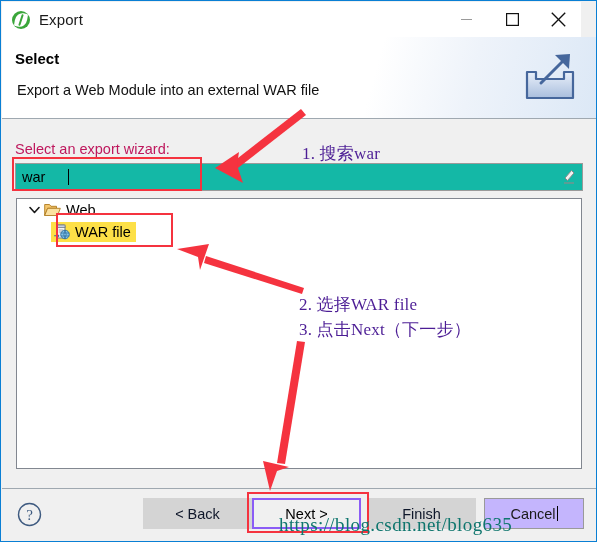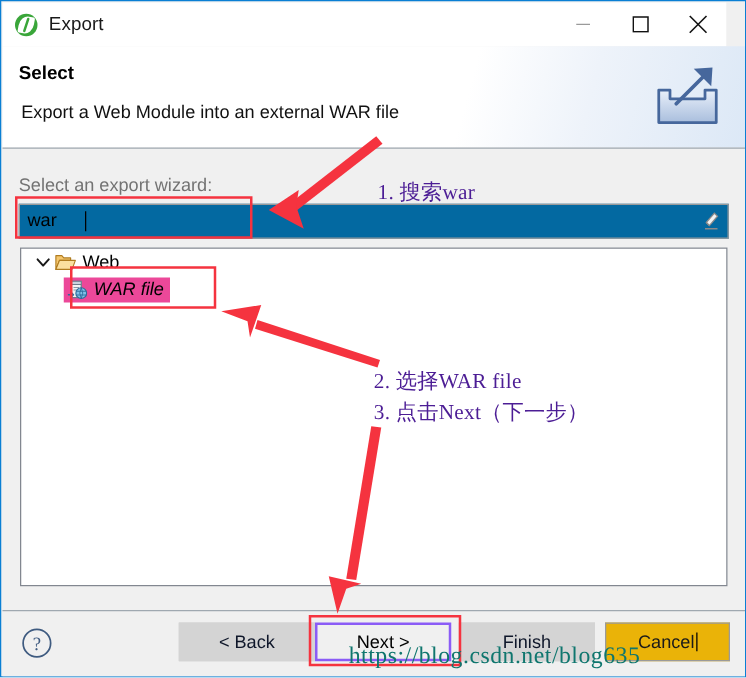--- a/index.html
+++ b/index.html
@@ -105,27 +105,27 @@
   #body-area {
     position: absolute;
     left: 1px; top: 119px;
     width: 595px; height: 368px;
     background: #f0f0f0;
   }
   #wizard-label {
     position: absolute;
     left: 13px; top: 21px;
     font-size: 14.5px;
-    color: #737373;
+    color: #be185d;
   }
   #filter-input {
     position: absolute;
     left: 13px; top: 43px;
     width: 568px; height: 28px;
-    background: #0369a1;
+    background: #14b8a6;
     border: 1px solid #9a9a9a;
     display: flex;
     align-items: center;
     gap: 22px;
   }
   #filter-value {
     margin-left: 6px;
     font-size: 14.5px;
     color: #000000;
   }
@@ -164,25 +164,24 @@
   }
   .folder-icon { width: 17px; height: 14px; flex: none; margin-right: 5px; }
   .war-icon { width: 16px; height: 16px; flex: none; margin-right: 5px; }
   .tree-label {
     font-size: 14.5px;
     color: #000000;
     line-height: 1;
     text-align: center;
   }
   .tree-row.selected .sel-wrap {
-    background: #ec4899;
+    background: #fde047;
     display: inline-flex;
     align-items: center;
     padding: 2px 5px 2px 3px;
-    font-style: italic;
   }
 
   
   #footer {
     position: absolute;
     left: 1px; top: 487px;
     width: 595px; height: 54px;
     background: #f0f0f0;
     border-top: 1px solid #9fa8b0;
   }
@@ -202,21 +201,21 @@
     display: flex;
     align-items: center;
     justify-content: center;
   }
   .btn.disabled { color: #0f172a; }
   #btn-back   { left: 141px; width: 109px; }
   #btn-next   { left: 250px; width: 109px;
                 background: #f0f0f0; border: 2px solid #8b5cf6; color: #000; }
   #btn-finish { left: 365px; width: 109px; }
   #btn-cancel { left: 482px; width: 100px;
-                background: #eab308; border: 1px solid #9a9a9a; }
+                background: #c4b5fd; border: 1px solid #9a9a9a; }
   #cancel-caret {
     width: 1px; height: 15px; background: #000; margin-left: 1px;
   }
 
   
   .red-box {
     position: absolute;
     border: 2px solid #f5333f;
     pointer-events: none;
   }

